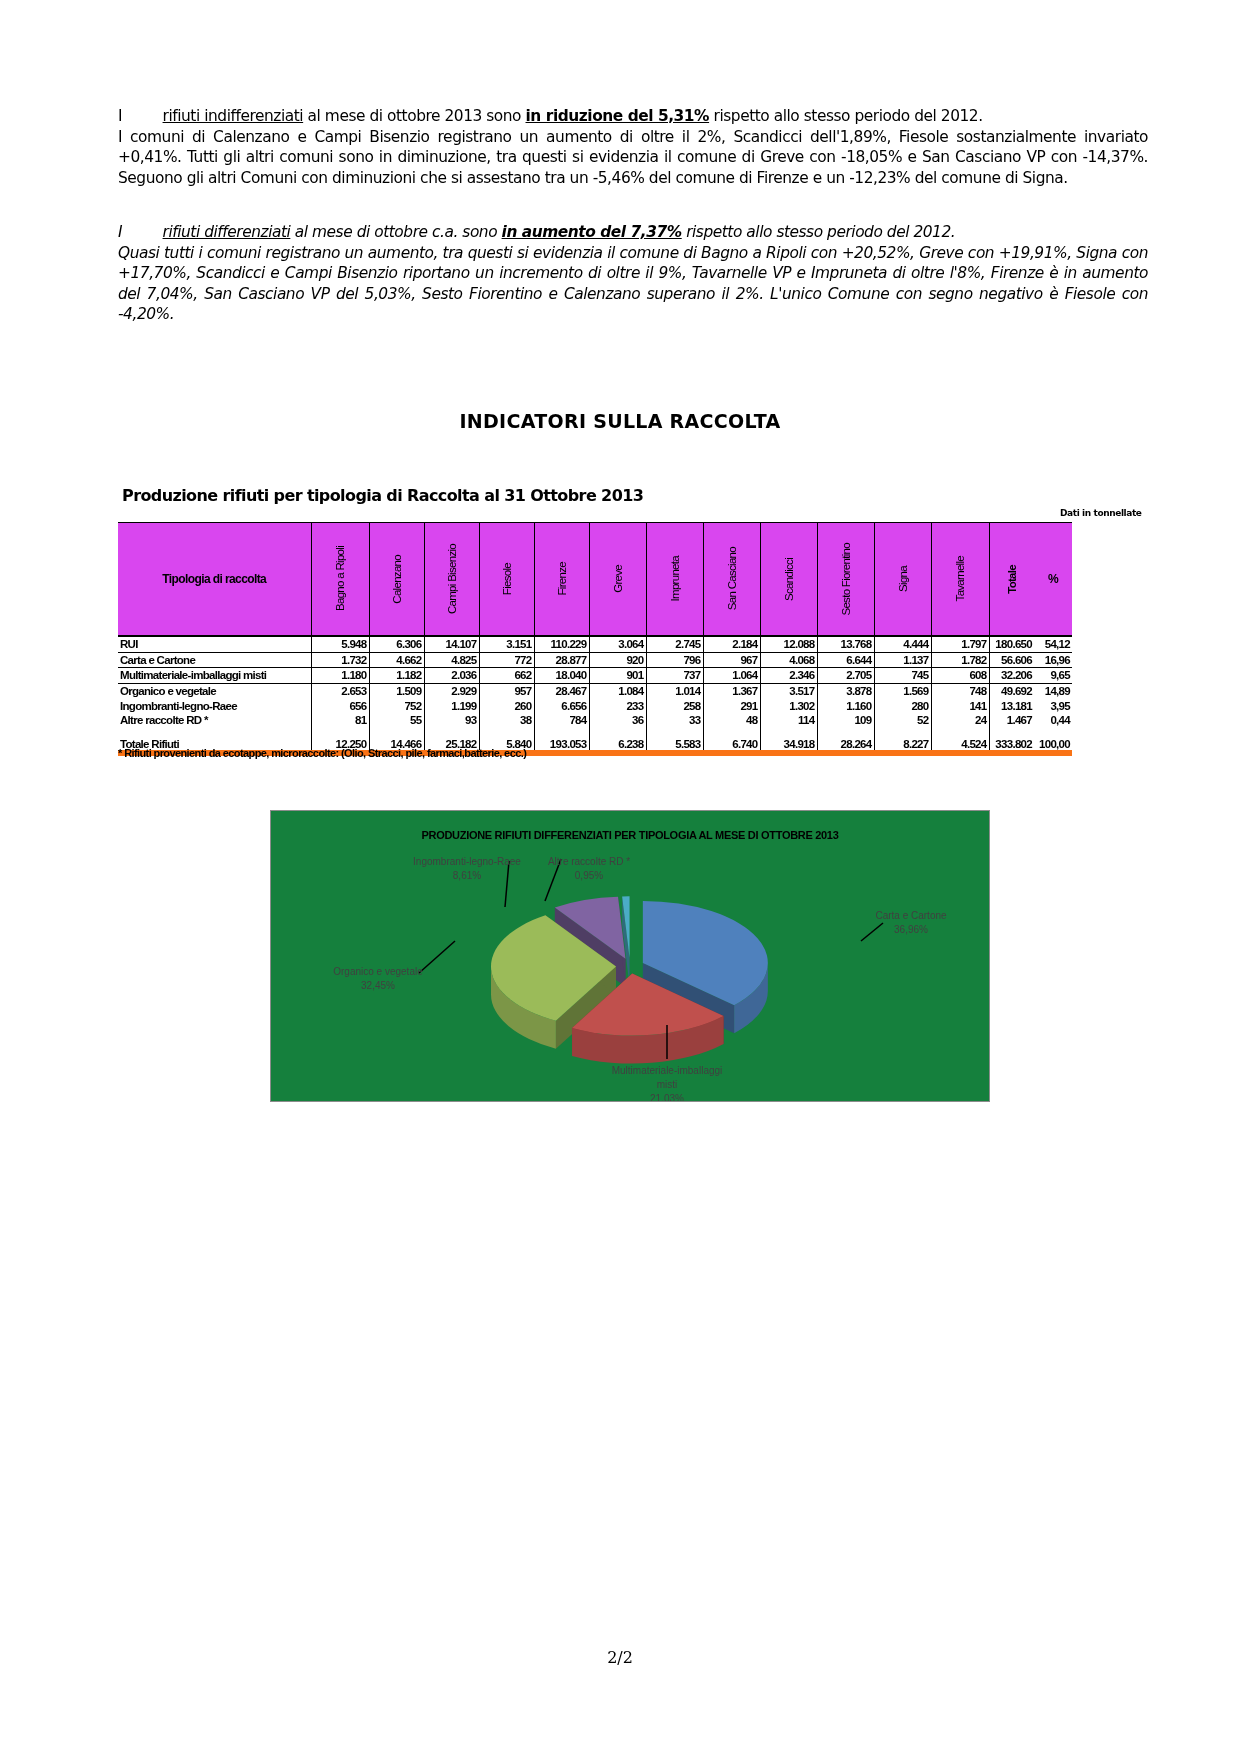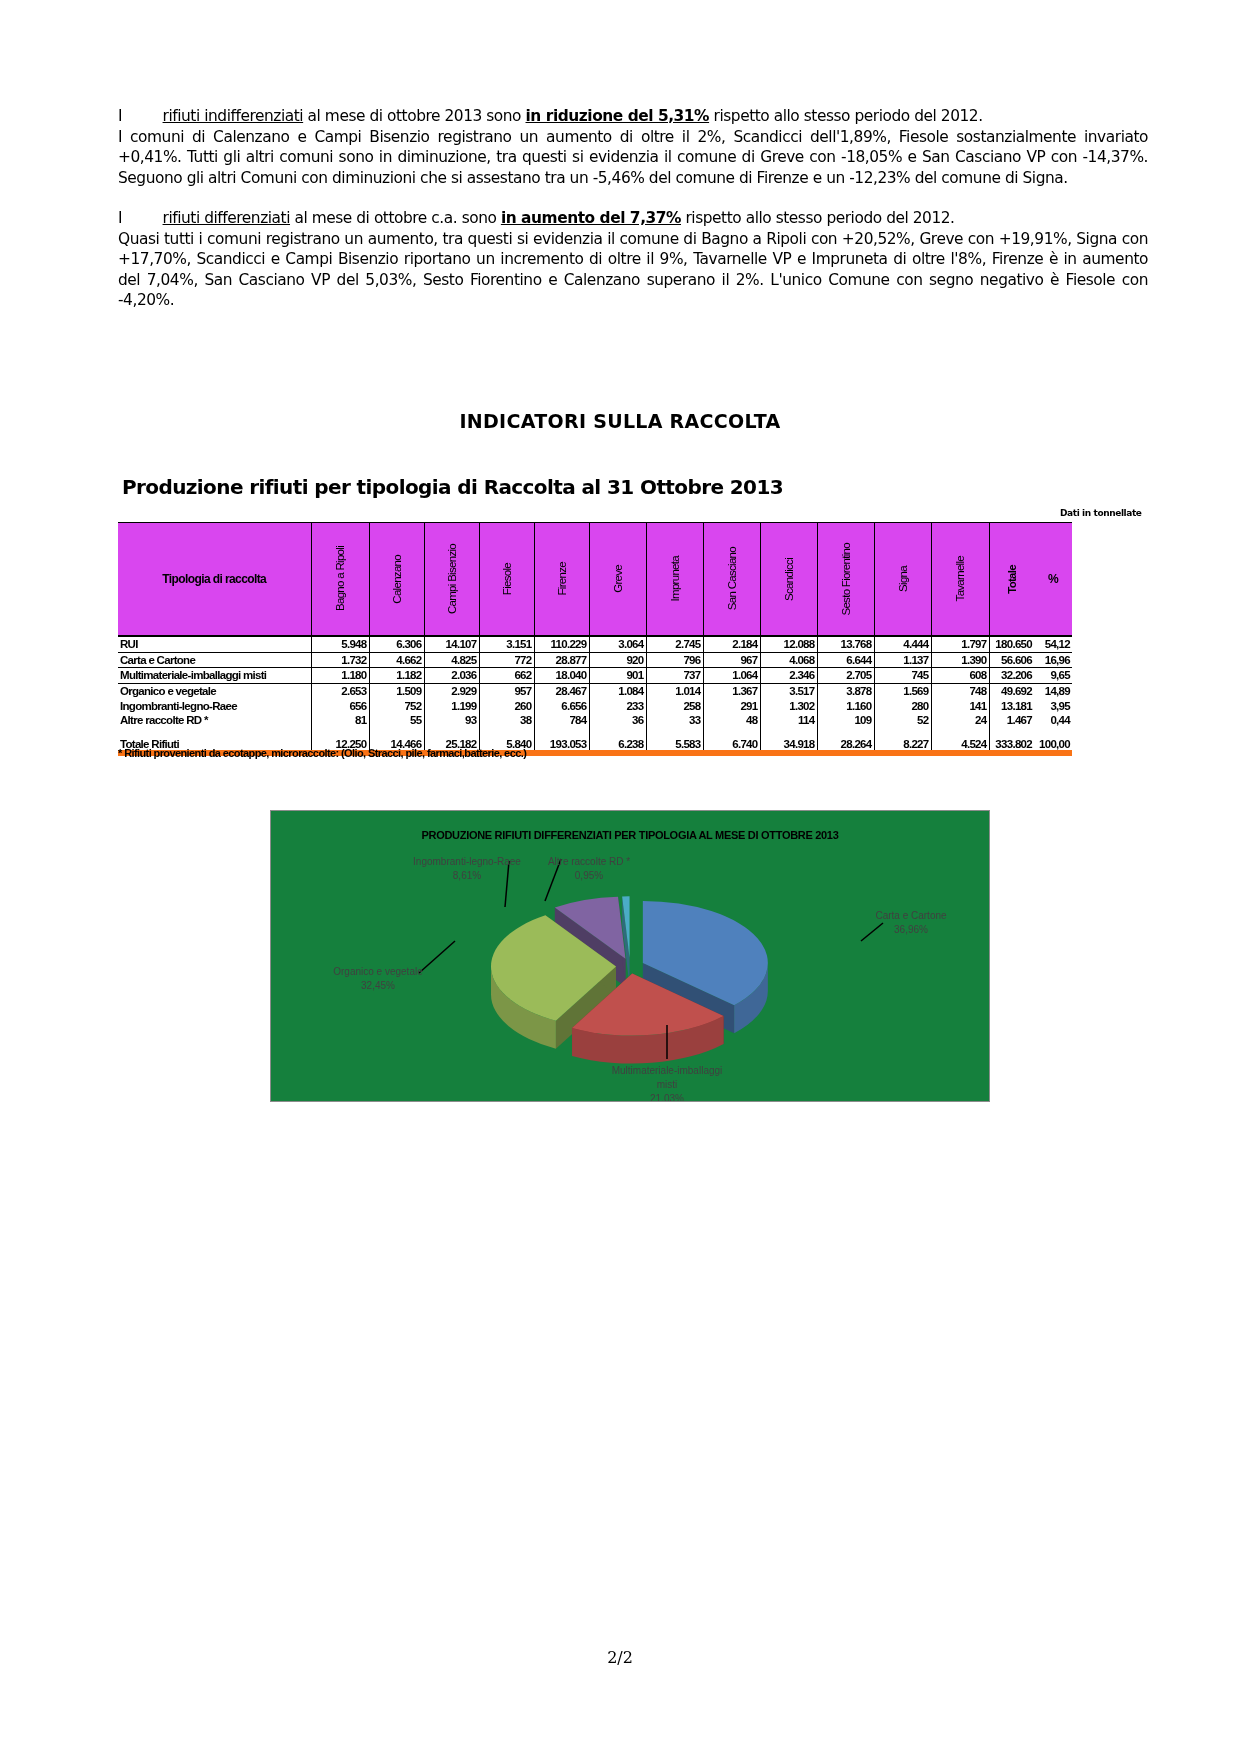--- a/index.html
+++ b/index.html
@@ -2,23 +2,23 @@
 <html><head>
 <meta charset="utf-8">
 <style>
   html, body { margin: 0; padding: 0; background: #ffffff; }
   body { width: 1240px; height: 1754px; position: relative; font-family: "DejaVu Sans", sans-serif; color: #000; overflow: hidden; }
   .para { position: absolute; left: 118px; width: 1030px; font-size: 15.4px; line-height: 20.5px; text-align: justify; letter-spacing: -0.45px; font-family: "DejaVu Sans", sans-serif; }
   .para p { margin: 0; }
   .u { text-decoration: underline; margin-left: 36px; }
   .bu { font-weight: bold; text-decoration: underline; }
   #p1 { top: 106px; }
-  #p2 { top: 208px; }
+  #p2 { top: 222px; font-style: italic; }
   .section-title { position: absolute; top: 410px; left: 0; width: 1240px; text-align: center; font-weight: bold; font-size: 19px; letter-spacing: 0.3px; font-family: "DejaVu Sans", sans-serif; }
-  .table-title { position: absolute; top: 475px; left: 122px; font-weight: bold; font-size: 20px; letter-spacing: -0.6px; }
+  .table-title { position: absolute; top: 486px; left: 122px; font-weight: bold; font-size: 16px; letter-spacing: -0.6px; }
   .unit-note { position: absolute; top: 508px; left: 1060px; font-weight: bold; font-size: 9px; letter-spacing: -0.4px; }
   table.data { position: absolute; top: 522px; left: 118px; border-collapse: collapse; font-size: 11.5px; font-weight: bold; letter-spacing: -0.7px; font-family: "Liberation Sans", sans-serif; }
   table.data th { background: #d946ef; height: 112px; border-top: 1.5px solid #000; border-left: 1px solid #000; padding: 0; font-weight: bold; }
   table.data th:first-child { border-left: none; }
   table.data th.pct { border-left: none; }
   table.data th .vert { writing-mode: vertical-rl; transform: rotate(180deg); font-size: 11.5px; white-space: nowrap; font-weight: normal; margin: 0 auto; }
   table.data th .vert.b { font-weight: bold; }
   table.data th.tip { text-align: center; font-size: 12px; letter-spacing: -0.6px; }
   table.data td { padding: 0 2px; height: 14.6px; text-align: right; border-left: 1px solid #000; white-space: nowrap; }
   table.data td.lbl { text-align: left; border-left: none; padding-left: 2px; }
@@ -137,21 +137,21 @@
         <td>4.662</td>
         <td>4.825</td>
         <td>772</td>
         <td>28.877</td>
         <td>920</td>
         <td>796</td>
         <td>967</td>
         <td>4.068</td>
         <td>6.644</td>
         <td>1.137</td>
-        <td>1.390</td>
+        <td>1.782</td>
         <td>56.606</td>
         <td class="pc">16,96</td>
       </tr>
       <tr class="r-thin">
         <td class="lbl">Multimateriale-imballaggi misti</td>
         <td>1.180</td>
         <td>1.182</td>
         <td>2.036</td>
         <td>662</td>
         <td>18.040</td>

